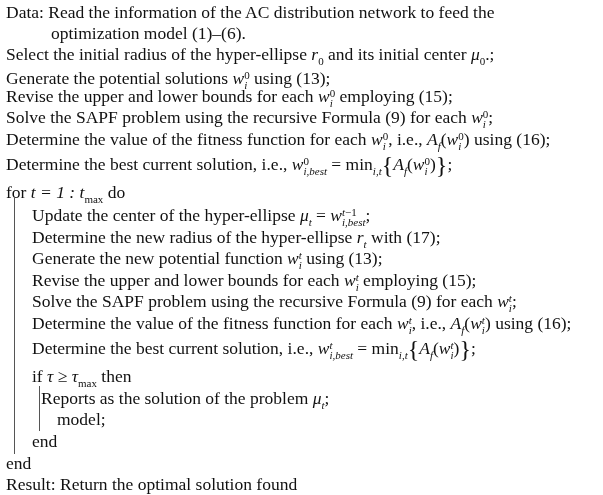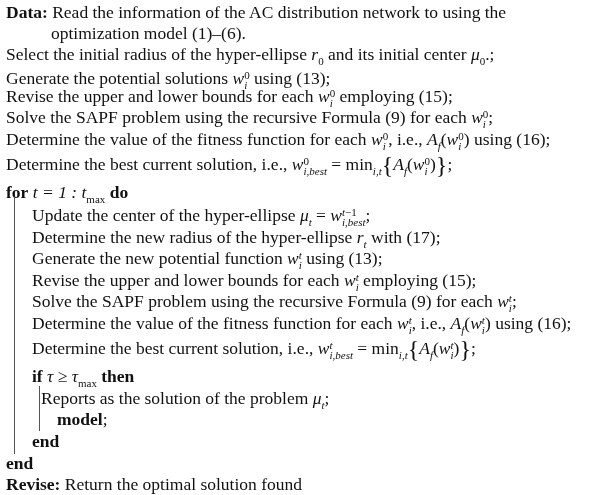--- a/index.html
+++ b/index.html
@@ -2,36 +2,36 @@
 <html><head>
 <meta charset="utf-8">
 <style>
   html, body { margin:0; padding:0; background:#ffffff; }
   body {
     width:603px; height:495px; position:relative; overflow:hidden;
     font-family:"Liberation Serif","DejaVu Serif",serif;
     font-size:17.5px; color:#111; line-height:21px;
   }
   .line { position:absolute; white-space:nowrap; }
-  b { font-weight:bold; }
+  b { font-weight:normal; }
   i { font-style:italic; }
   sub, sup { font-size:11px; line-height:0; }
   .ss { display:inline-block; vertical-align:middle; line-height:10px; font-size:11px; text-align:left; }
   .ss span { display:block; }
   .vbar { position:absolute; width:1.3px; background:#555; }
   .big { font-size:24px; vertical-align:-3px; }
 </style>
 </head>
 <body>
 
 <div>
 
   <div class="line" style="left:6px;top:2px;">
     <b>Data:</b>
-    <span>Read the information of the AC distribution network to using the</span>
+    <span>Read the information of the AC distribution network to feed the</span>
   </div>
   <div class="line" style="left:51px;top:23px;">
     <span>optimization model (1)–(6).</span>
   </div>
 
   <div class="line" style="left:6px;top:44px;">
     <span>Select the initial radius of the hyper-ellipse</span>
     <i>r</i><sub>0</sub>
     <span>and its initial center</span>
     <i>μ</i><sub>0</sub>.;
@@ -135,17 +135,17 @@
 
   <div class="line" style="left:32px;top:431px;">
     <b>end</b>
   </div>
 
   <div class="line" style="left:6px;top:453px;">
     <b>end</b>
   </div>
 
   <div class="line" style="left:6px;top:474px;">
-    <b>Revise:</b>
+    <b>Result:</b>
     <span>Return the optimal solution found</span>
   </div>
 
 </div>
 
 </body></html>

